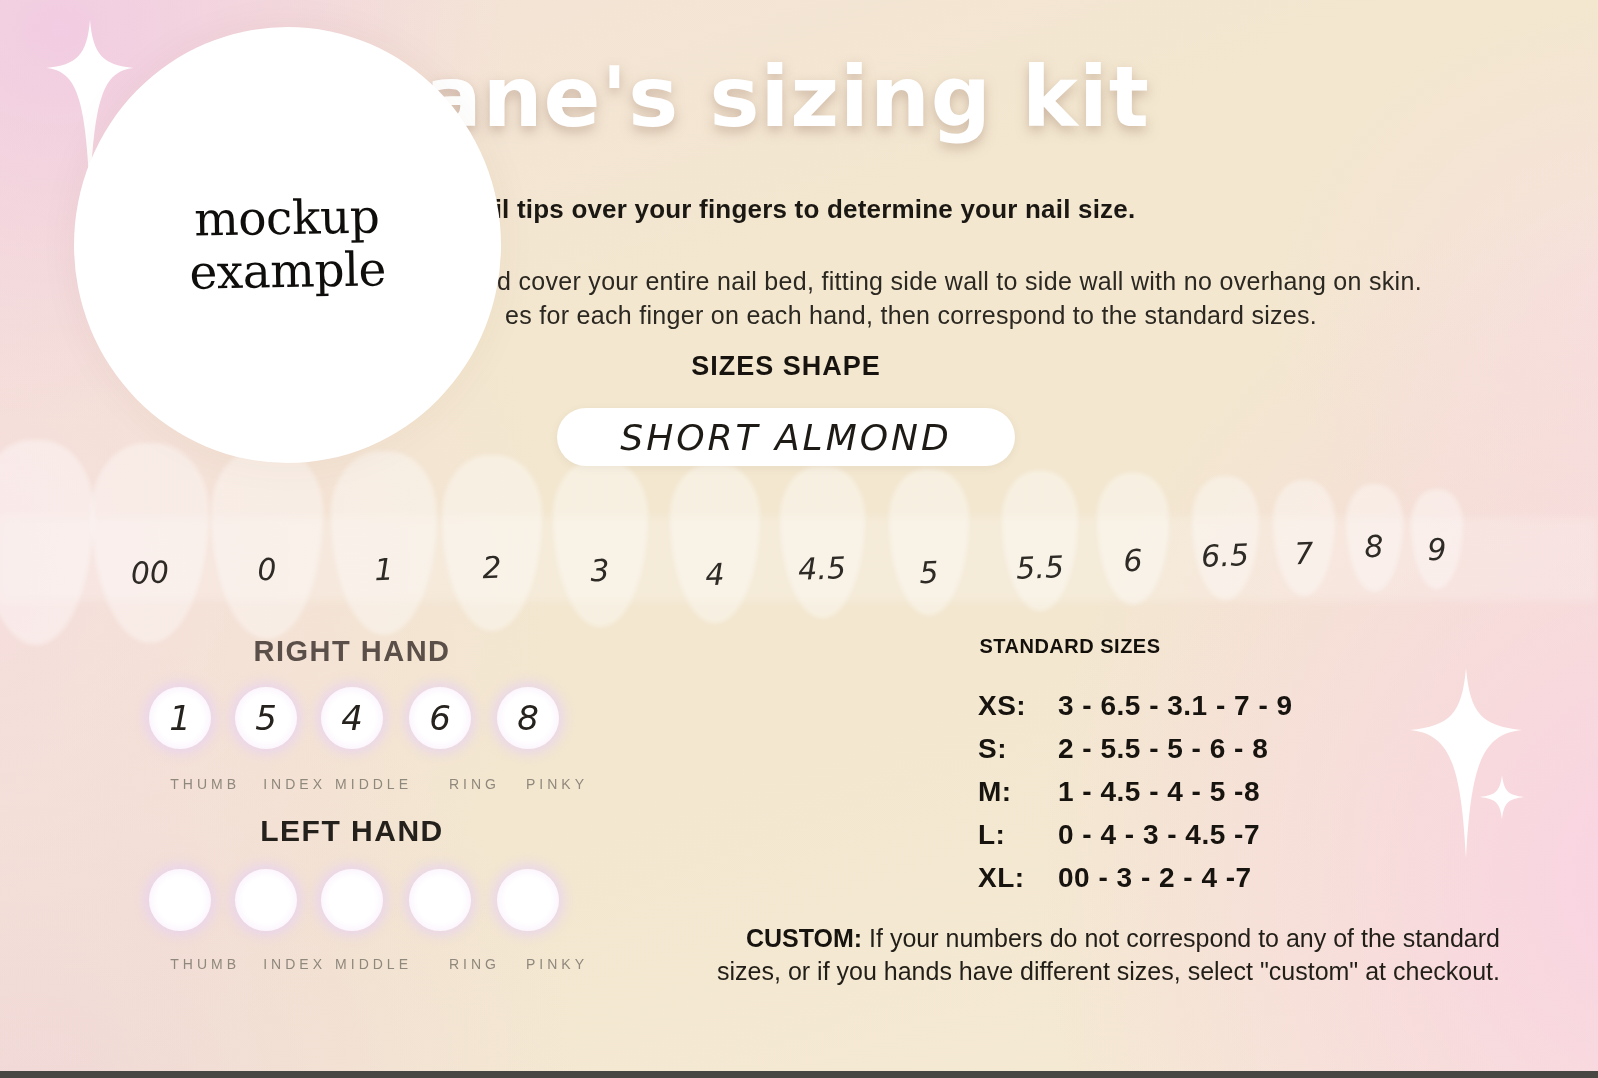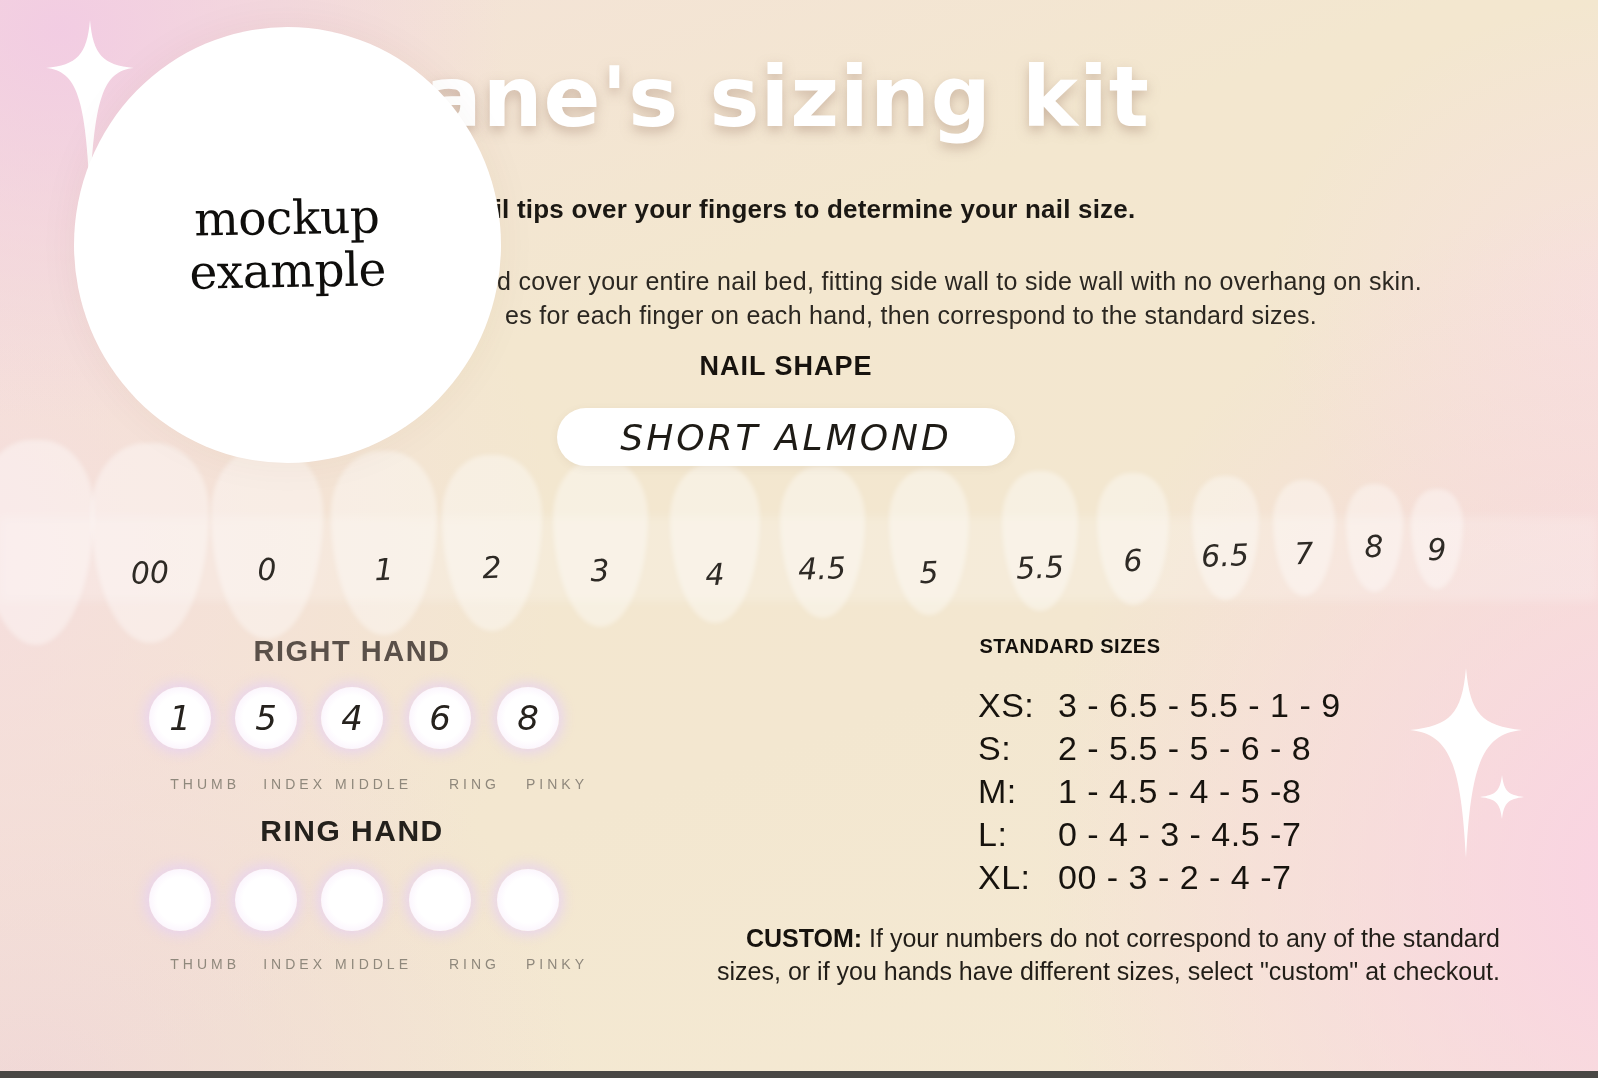--- a/index.html
+++ b/index.html
@@ -45,21 +45,21 @@
 
   .finger-circle{width:62px;height:62px;border-radius:50%;
       background:radial-gradient(circle,#ffffff 52%,#fbf4fd 74%,#eedcf6 100%);
       box-shadow:0 0 12px 5px rgba(231,210,243,.75);
       display:flex;align-items:center;justify-content:center;}
   .finger-val{font-family:"DejaVu Sans",sans-serif;font-style:italic;font-size:34px;color:#26221d;}
   .finger-label{width:120px;text-align:right;font-size:14px;letter-spacing:4px;color:#8f887c;}
 
   .std-h{left:880px;width:380px;top:635px;font-size:20px;letter-spacing:.5px;color:#13100c;}
   .std-rows{left:978px;top:684px;}
-  .std-row{height:43px;line-height:43px;display:flex;font-weight:400;font-size:34px;color:#17130e;letter-spacing:.5px;}
+  .std-row{height:43px;line-height:43px;display:flex;font-weight:700;font-size:28px;color:#17130e;letter-spacing:.5px;}
   .std-label{width:80px;}
 
   .custom{left:690px;top:922px;width:810px;text-align:right;font-size:25px;line-height:33px;color:#221e18;}
   .custom b{color:#17130e;}
 
   .mockup-circle{left:74px;top:27px;width:427px;height:436px;border-radius:50%;background:#ffffff;
       box-shadow:0 0 40px rgba(90,60,40,.05);display:flex;align-items:center;justify-content:center;z-index:30;}
   .mockup-text{font-family:"DejaVu Serif",serif;font-size:47px;line-height:1.12;color:#0f0e0c;
       text-align:center;letter-spacing:-.5px;transform:rotate(-1deg);}
 
@@ -104,21 +104,21 @@
       <div class="abs nail" style="left: 1411px; top: 489px; width: 52px; height: 100px;"></div>
       <div class="abs size-num" style="left: 1392px; top: 532px;">9</div>
     </div>
 
   <div class="abs title nowrap" style="left:425px;top:48px;">ane's sizing kit</div>
 
   <div class="abs instr-bold nowrap" style="left:480px;top:194px;">ail tips over your fingers to determine your nail size.</div>
   <div class="abs instr nowrap" style="left:497px;top:267px;">d cover your entire nail bed, fitting side wall to side wall with no overhang on skin.</div>
   <div class="abs instr nowrap" style="left:505px;top:301px;">es for each finger on each hand, then correspond to the standard sizes.</div>
 
-  <div class="abs section-h nail-shape-h">NAIL SHAPE</div>
+  <div class="abs section-h nail-shape-h">SIZES SHAPE</div>
   <div class="abs section-h hand-h right-h">RIGHT HAND</div>
 
   <div class="abs pill">
     <span class="pill-text">SHORT ALMOND</span>
   </div>
   <div>
       <div class="abs finger-circle" style="left: 149px; top: 687px;">
         <span class="finger-val">1</span>
       </div>
       <div class="abs finger-circle" style="left: 235px; top: 687px;">
@@ -135,21 +135,21 @@
       </div>
     </div>
   <div>
       <div class="abs finger-label" style="left: 120px; top: 776px;">THUMB</div>
       <div class="abs finger-label" style="left: 206px; top: 776px;">INDEX</div>
       <div class="abs finger-label" style="left: 292px; top: 776px;">MIDDLE</div>
       <div class="abs finger-label" style="left: 380px; top: 776px;">RING</div>
       <div class="abs finger-label" style="left: 468px; top: 776px;">PINKY</div>
     </div>
 
-  <div class="abs section-h hand-h left-h">RING HAND</div>
+  <div class="abs section-h hand-h left-h">LEFT HAND</div>
   <div>
       <div class="abs finger-circle" style="left: 149px; top: 869px;">
         <span class="finger-val"></span>
       </div>
       <div class="abs finger-circle" style="left: 235px; top: 869px;">
         <span class="finger-val"></span>
       </div>
       <div class="abs finger-circle" style="left: 321px; top: 869px;">
         <span class="finger-val"></span>
       </div>
@@ -165,21 +165,21 @@
       <div class="abs finger-label" style="left: 206px; top: 956px;">INDEX</div>
       <div class="abs finger-label" style="left: 292px; top: 956px;">MIDDLE</div>
       <div class="abs finger-label" style="left: 380px; top: 956px;">RING</div>
       <div class="abs finger-label" style="left: 468px; top: 956px;">PINKY</div>
     </div>
 
   <div class="abs section-h std-h">STANDARD SIZES</div>
   <div class="abs std-rows">
       <div class="std-row">
         <span class="std-label">XS:</span>
-        <span>3 - 6.5 - 5.5 - 1 - 9</span>
+        <span>3 - 6.5 - 3.1 - 7 - 9</span>
       </div>
       <div class="std-row">
         <span class="std-label">S:</span>
         <span>2 - 5.5 - 5 - 6 - 8</span>
       </div>
       <div class="std-row">
         <span class="std-label">M:</span>
         <span>1 - 4.5 - 4 - 5 -8</span>
       </div>
       <div class="std-row">

